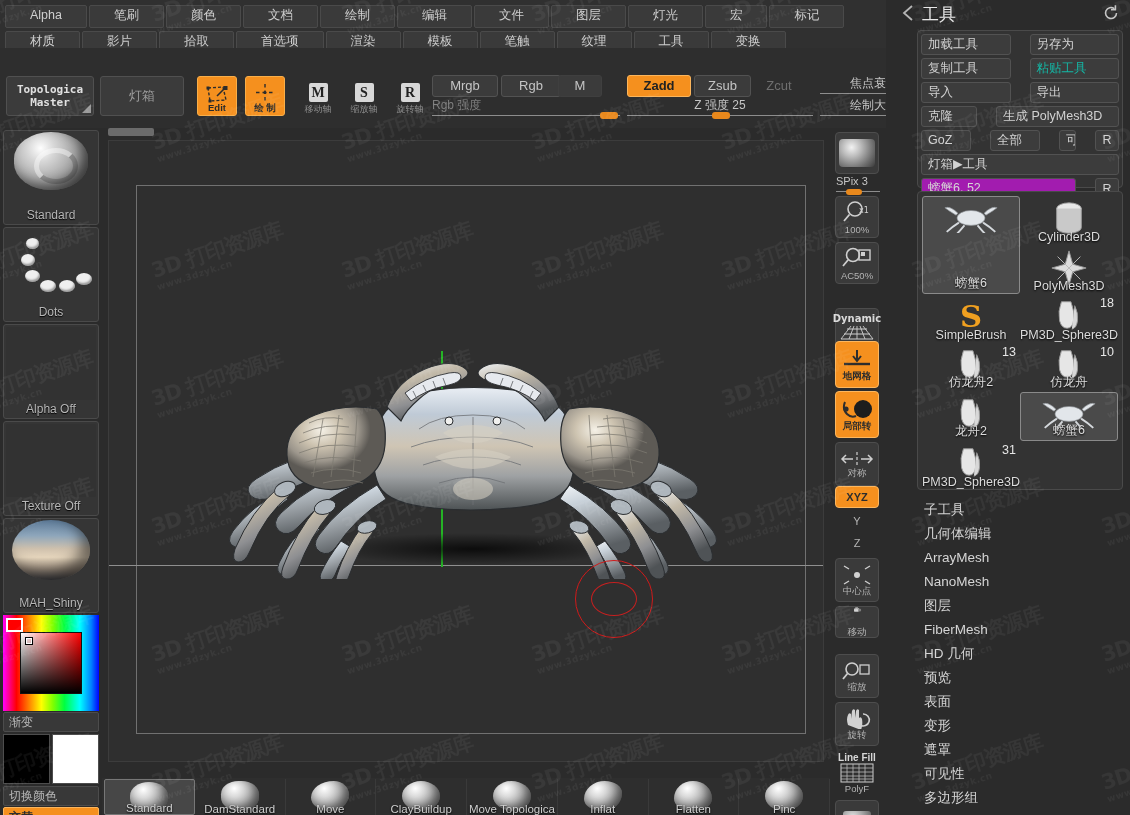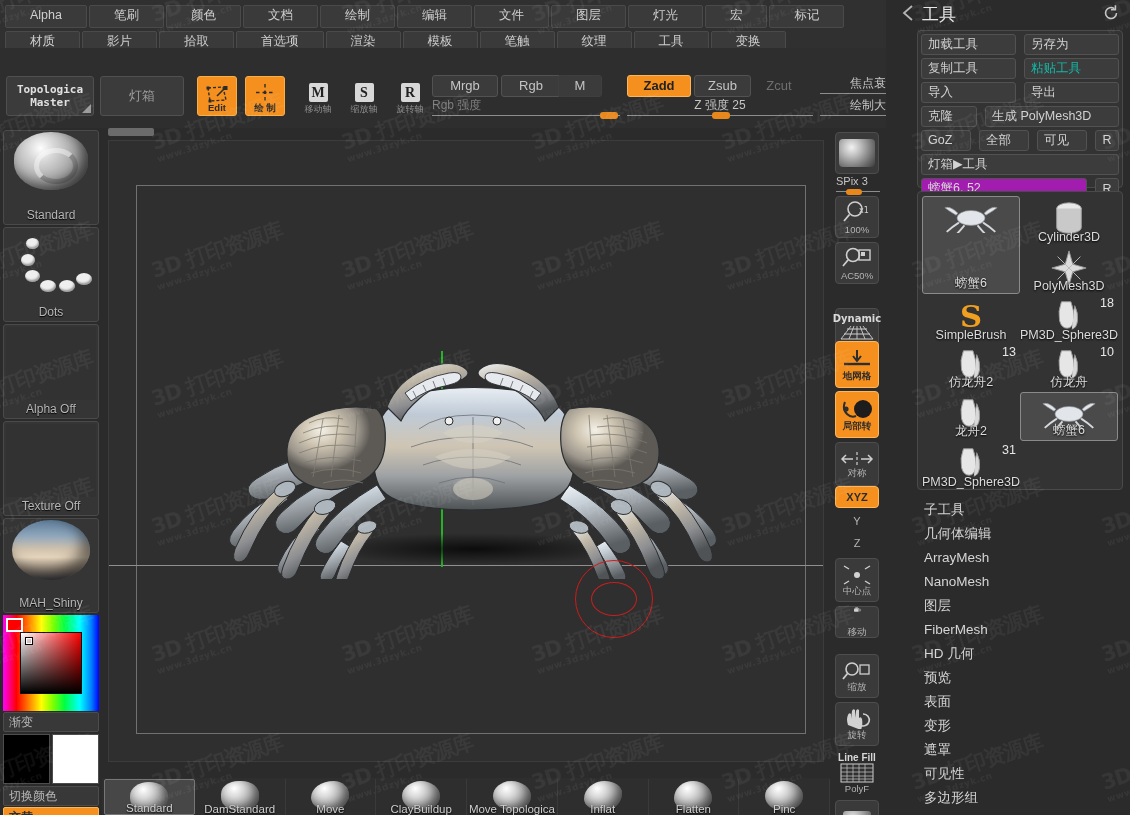--- a/index.html
+++ b/index.html
@@ -235,21 +235,21 @@
   }
   #rp-head { position:absolute; left:0; top:0; width:244px; height:28px; }
   #rp-title { position:absolute; left:36px; top:3px; font-size:17px; color:#e8e8e8; }
   #rp-back  { position:absolute; left:14px; top:4px; width:18px;height:18px; }
   #rp-reset { position:absolute; right:10px; top:4px; width:18px;height:18px; }
 
   #toolbox {
     position:absolute; left:31px; top:30px; width:206px; height:158px;
     background:#333; border:1px solid #4a4a4a; border-radius:4px; padding:3px;
   }
-  .tbrow { display:flex; gap:8px; margin-bottom:3px; }
+  .tbrow { display:flex; gap:19px; margin-bottom:3px; }
   .tbbtn {
     height:21px; line-height:19px; background:#3c3c3c; border:1px solid #525252;
     border-radius:3px; font-size:12.5px; color:#d2d2d2; padding-left:6px;
     white-space:nowrap; overflow:hidden; cursor:default; flex:1;
   }
   .tbbtn.dim { color:#14b8a6; }
   .tbslider { position:relative; height:22px; background:#a21caf; border:1px solid #525252; border-radius:3px; }
   .tbslider .txt { position:absolute; left:6px; top:1px; font-size:12.5px; color:#d6d6d6; }
   .tbslider .trk { position:absolute; left:6px; right:6px; bottom:2px; height:1px; background:#9a9a9a; }
   .tbslider .knb { position:absolute; right:10px; bottom:-1px; width:18px; height:7px; background:#ea8a1c; border-radius:3px; }

